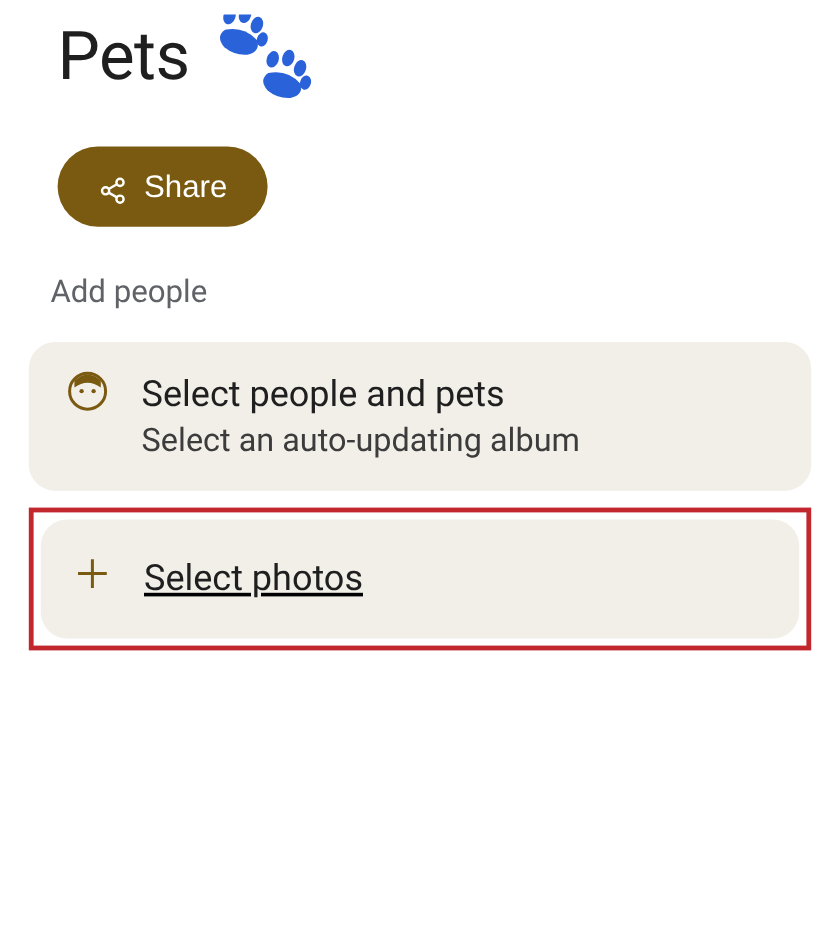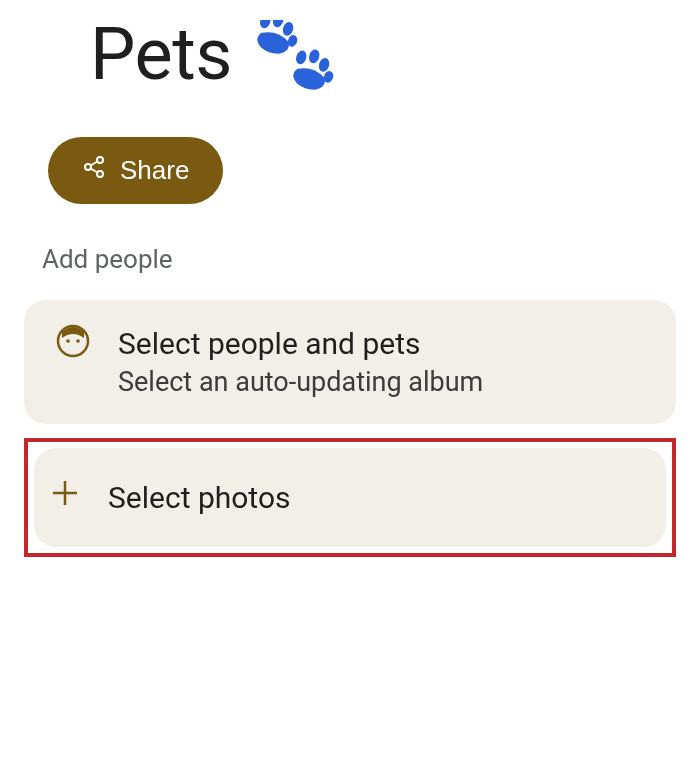--- a/index.html
+++ b/index.html
@@ -17,34 +17,33 @@
       padding: 12px 24px 24px 24px;
     }
     .title-row {
       display: flex;
       align-items: center;
       gap: 12px;
       margin-left: 24px;
       margin-bottom: 40px;
     }
     .title-text {
-      font-size: 72px;
+      font-size: 56px;
       font-weight: 400;
       color: #1f1f1f;
       letter-spacing: -0.5px;
-      margin-left: 42px;
     }
     .paw-icon-wrapper {
       position: relative;
       width: 90px;
       height: 70px;
     }
     .share-button {
       display: inline-flex;
-      align-items: flex-start;
+      align-items: flex-end;
       gap: 14px;
       background: #7a5a11;
       color: #ffffff;
       border: none;
       border-radius: 50px;
       padding: 18px 34px;
       font-size: 26px;
       font-weight: 500;
       cursor: pointer;
       margin-left: 24px;
@@ -97,21 +96,22 @@
       line-height: 1.3;
     }
     .highlight-box {
       border: 4px solid #c1272d;
       padding: 6px;
     }
     .highlight-box .option-card {
       margin-bottom: 0;
     }
     .select-photos-card {
-      padding: 30px 16px;
+      padding: 30px 28px;
+      text-decoration: underline;
     }
     .plus-icon {
       width: 30px;
       height: 30px;
       flex-shrink: 0;
     }
   </style>
 </head>
 <body>
 

